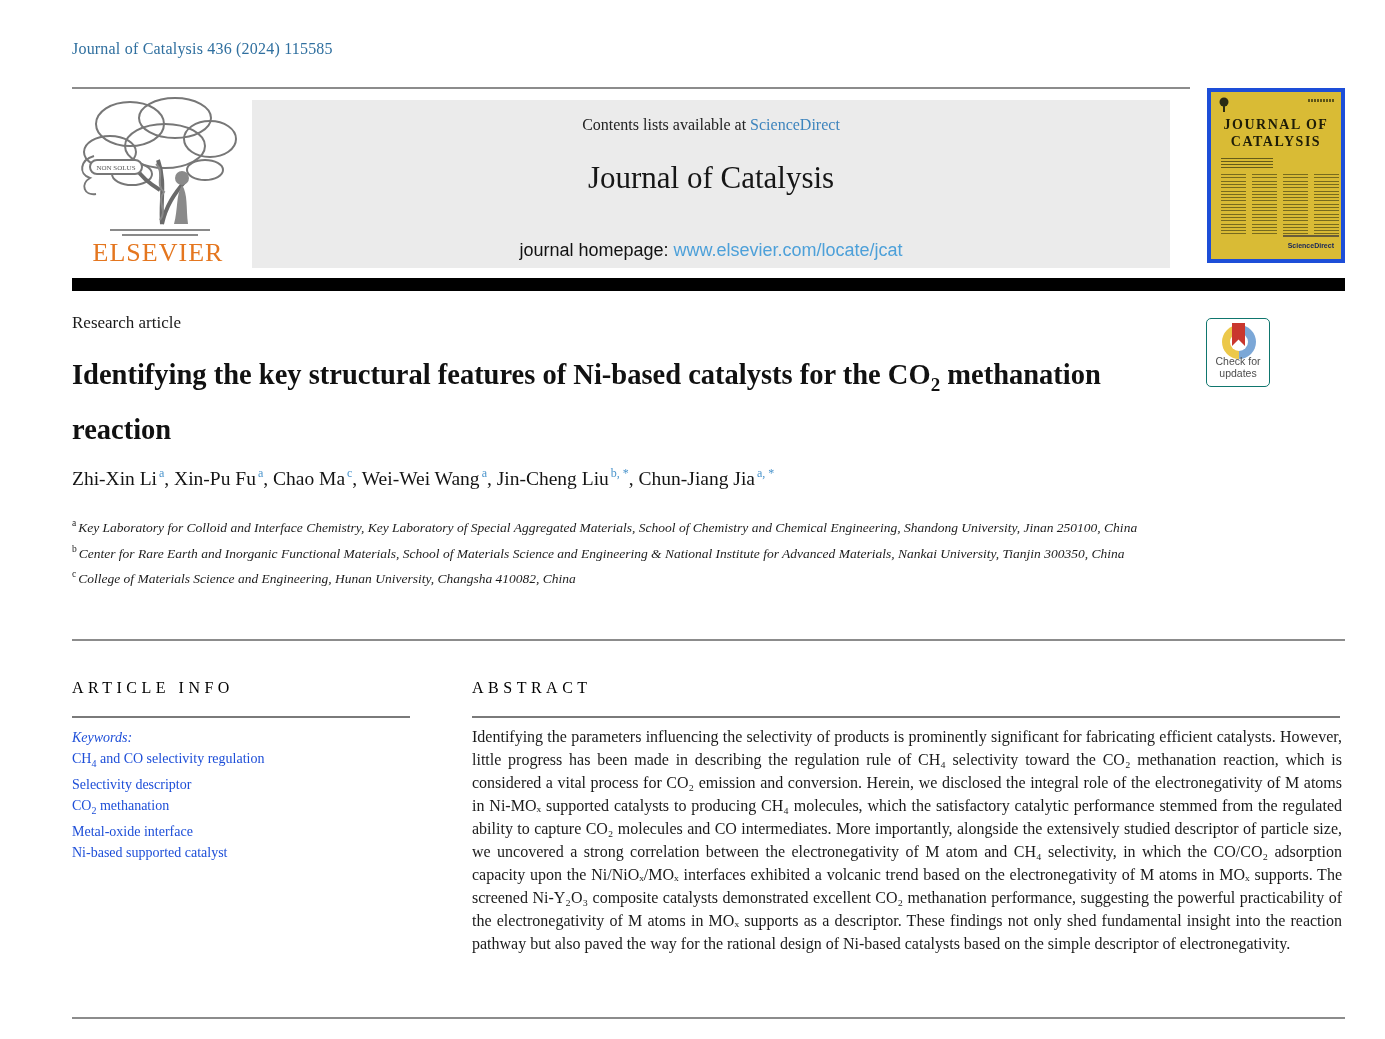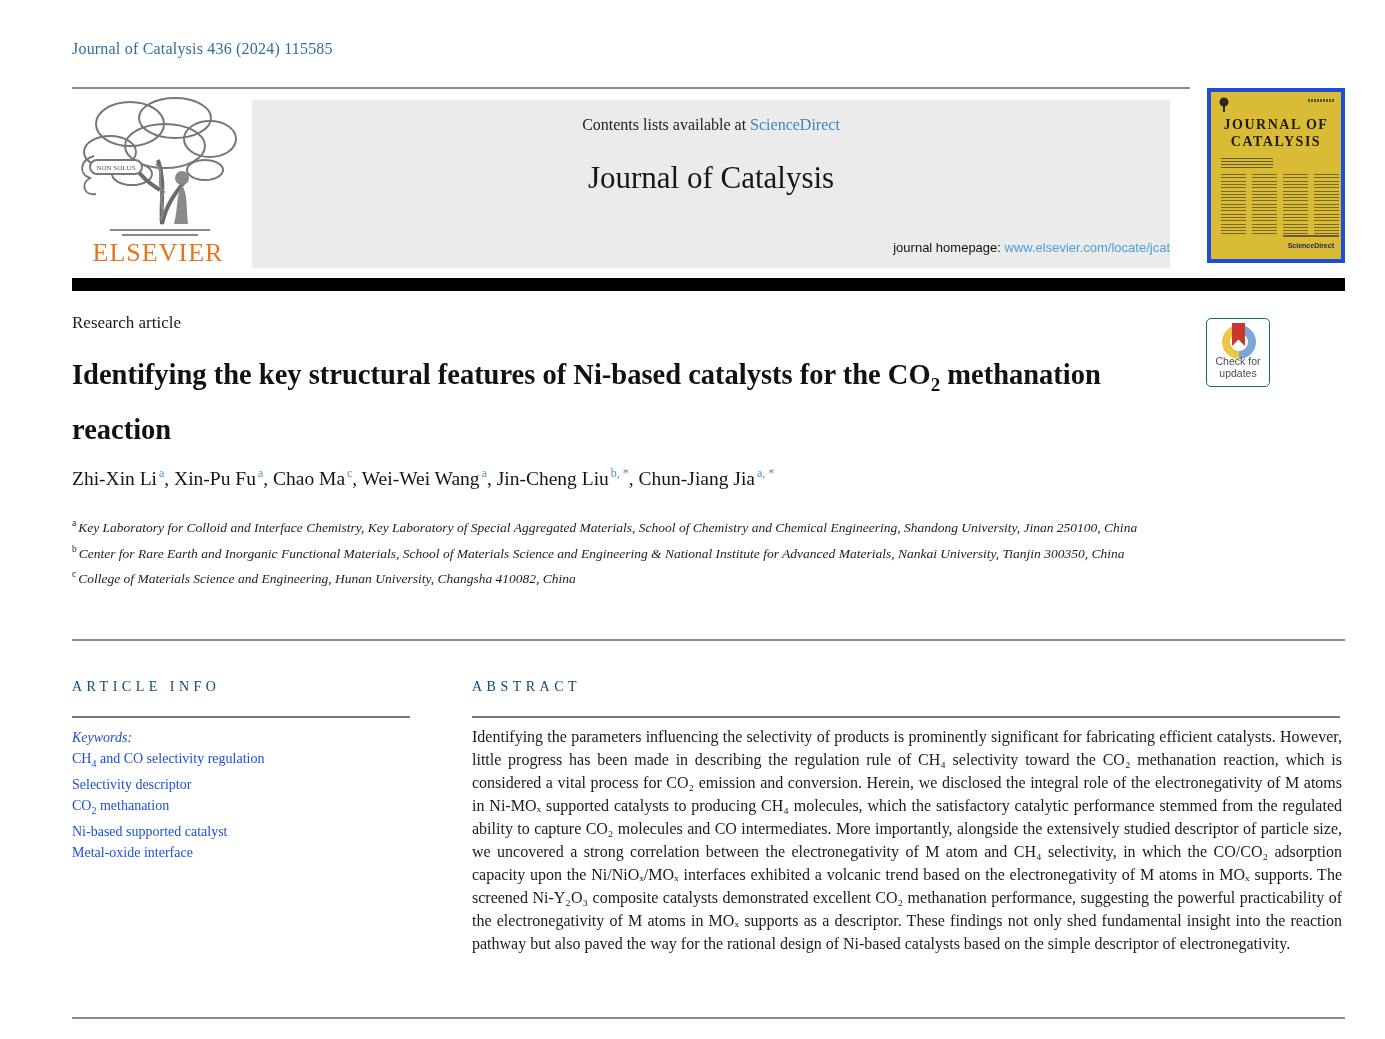--- a/index.html
+++ b/index.html
@@ -19,22 +19,22 @@
   .elsevier { position:absolute; left:70px; top:94px; width:176px; height:174px; }
   .elsevier svg { display:block; }
   .elsevier-word { position:absolute; left:0; bottom:0; width:100%; text-align:center;
                    font-size:26px; color:#e4761f; letter-spacing:1px; }
 
   
   .banner { position:absolute; left:252px; top:100px; width:918px; height:168px; background:#ebebeb; }
   .banner-contents { position:absolute; top:16px; width:100%; text-align:center; font-size:16px; color:#222; }
   .banner-contents .lnk { color:#3d84bd; }
   .banner-title { position:absolute; top:60px; width:100%; text-align:center; font-size:31px; color:#161616; }
-  .banner-home { position:absolute; top:140px; width:100%; text-align:right;
-                 font-family:"Liberation Sans","DejaVu Sans",sans-serif; font-size:13px; color:#111; }
+  .banner-home { position:absolute; top:140px; width:100%; text-align:center;
+                 font-family:"Liberation Sans","DejaVu Sans",sans-serif; font-size:18px; color:#111; }
   .banner-home .lnk { color:#4da0d9; }
 
   
   .cover { position:absolute; left:1207px; top:88px; width:138px; height:175px;
            background:#d9bb35; border:4px solid #1d4ed8; }
   .cover-mark { position:absolute; left:7px; top:5px; }
   .cover-issn { position:absolute; right:7px; top:7px; width:26px; height:3px;
                 background:repeating-linear-gradient(90deg,rgba(40,40,10,.7) 0 2px,transparent 2px 3px); }
   .cover-title { position:absolute; top:24px; left:0; width:100%; text-align:center;
                  font-weight:bold; font-size:14px; letter-spacing:1.5px; color:#1f1d08; line-height:17px; }
@@ -67,21 +67,21 @@
   .title sub { font-size:19px; }
 
   .authors { position:absolute; left:72px; top:466px; width:1180px; font-size:19.5px; color:#141414; }
   .authors sup { font-size:12px; color:#4a94cc; margin-left:2px; }
 
   .affils { position:absolute; left:72px; top:513px; width:1140px; font-size:13.5px;
             font-style:italic; line-height:21px; color:#1c1c1c; }
   .affils p { margin-bottom:1px; }
   .affils sup { font-style:normal; font-size:9.5px; margin-right:2px; color:#1c1c1c; }
 
-  .sec-head { position:absolute; top:679px; font-size:14px; letter-spacing:4.5px; color:#0c4a6e; }
+  .sec-head { position:absolute; top:679px; font-size:16px; letter-spacing:4.5px; color:#000000; }
   .sec-head.left { left:72px; }
   .sec-head.right { left:472px; }
   .sec-rule { position:absolute; top:716px; height:2px; background:#7a7a7a; }
   .sec-rule.left { left:72px; width:338px; }
   .sec-rule.right { left:472px; width:868px; }
 
   .keywords { position:absolute; left:72px; top:727px; width:360px; font-size:14px; line-height:21px; color:#1d4ed8; }
   .keywords .kw-label { font-style:italic; }
   .keywords sub { font-size:10px; }
 
@@ -183,21 +183,21 @@
   <div class="sec-head left">ARTICLE INFO</div>
   <div class="sec-head right">ABSTRACT</div>
   <div class="sec-rule left"></div>
   <div class="sec-rule right"></div>
 
   <div class="keywords">
     <div class="kw-label">Keywords:</div>
     <div><span>CH</span><sub>4</sub><span> and CO selectivity regulation</span></div>
     <div>Selectivity descriptor</div>
     <div><span>CO</span><sub>2</sub><span> methanation</span></div>
+    <div>Metal-oxide interface</div>
     <div>Ni-based supported catalyst</div>
-    <div>Metal-oxide interface</div>
   </div>
 
   <div class="abstract">Identifying the parameters influencing the selectivity of products is prominently significant for fabricating efficient catalysts. However, little progress has been made in describing the regulation rule of CH₄ selectivity toward the CO₂ methanation reaction, which is considered a vital process for CO₂ emission and conversion. Herein, we disclosed the integral role of the electronegativity of M atoms in Ni-MOₓ supported catalysts to producing CH₄ molecules, which the satisfactory catalytic performance stemmed from the regulated ability to capture CO₂ molecules and CO intermediates. More importantly, alongside the extensively studied descriptor of particle size, we uncovered a strong correlation between the electronegativity of M atom and CH₄ selectivity, in which the CO/CO₂ adsorption capacity upon the Ni/NiOₓ/MOₓ interfaces exhibited a volcanic trend based on the electronegativity of M atoms in MOₓ supports. The screened Ni-Y₂O₃ composite catalysts demonstrated excellent CO₂ methanation performance, suggesting the powerful practicability of the electronegativity of M atoms in MOₓ supports as a descriptor. These findings not only shed fundamental insight into the reaction pathway but also paved the way for the rational design of Ni-based catalysts based on the simple descriptor of electronegativity.</div>
 
   <div class="rule rule-bottom"></div>
 
 </div>
 
 </body></html>

